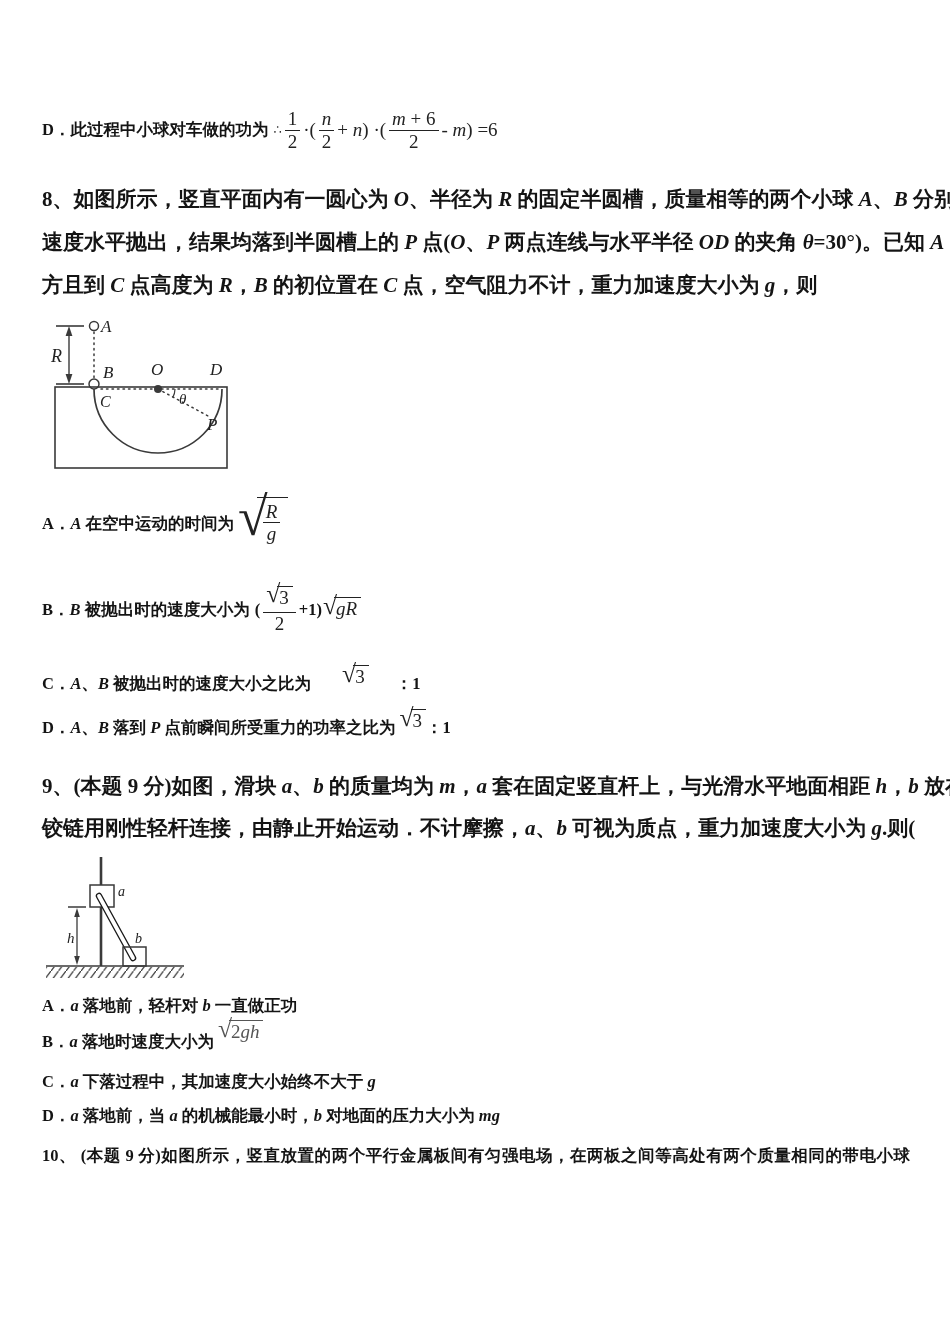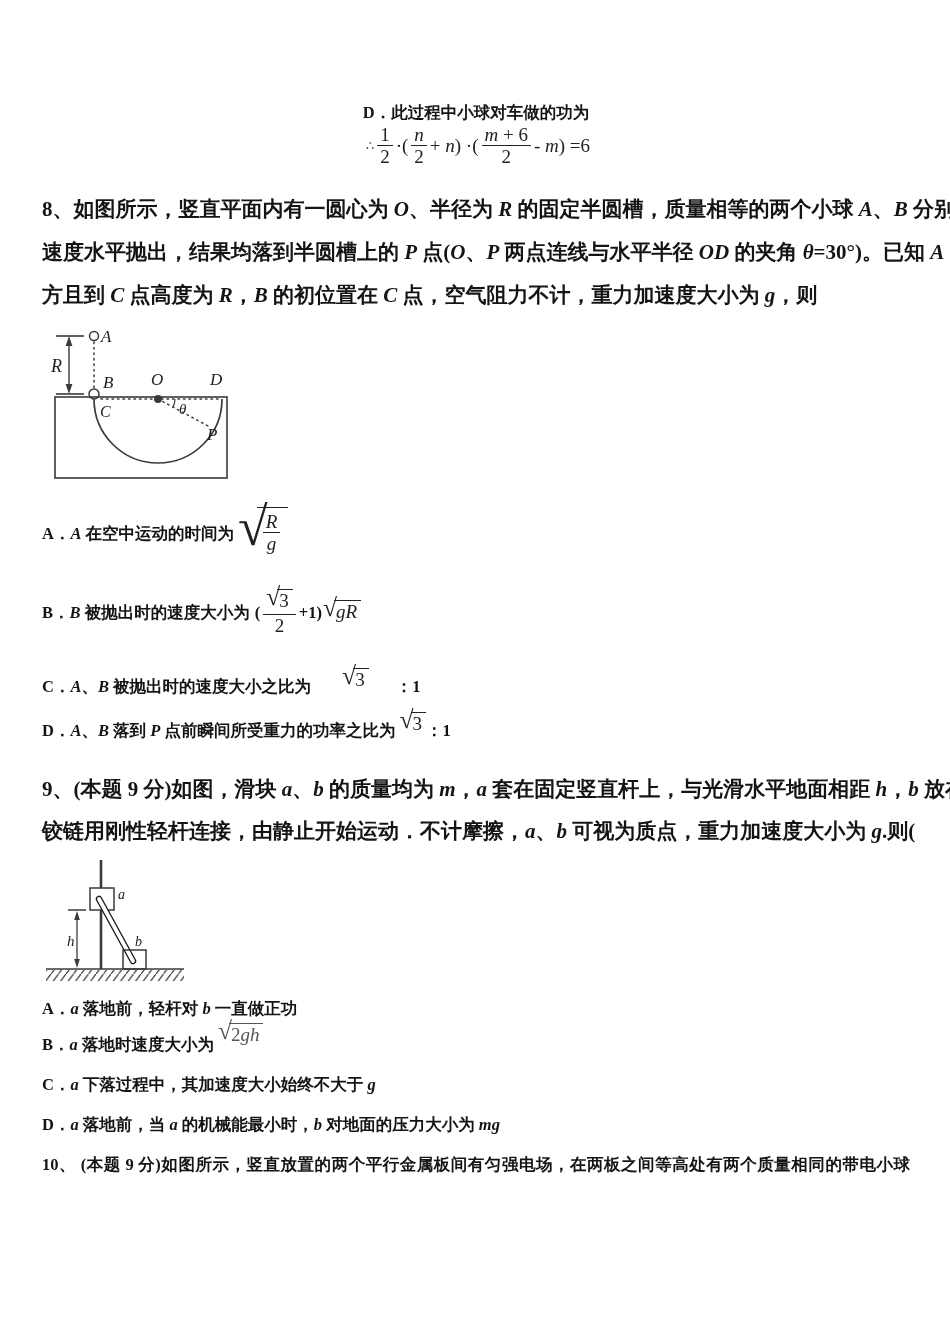--- a/index.html
+++ b/index.html
@@ -33,31 +33,31 @@
   .raise6{position:relative;top:-6px;}
   .raise8{position:relative;top:-9px;color:#555;}
   .raise8 .sq-bar{border-top-color:#555;}
   
   .diagwrap1{margin:6px 0 0 6px;}
   .diagwrap2{margin:2px 0 0 -6px;}
   svg{display:block;}
   .dstroke{stroke:#3a3a3a;fill:none;}
   .dlbl{font-family:"Liberation Serif","DejaVu Serif",serif;font-style:italic;fill:#222;}
   
-  #row-d{margin-top:24px;min-height:56px;flex-direction:column;}
+  #row-d{margin-top:24px;min-height:56px;}
   #q8-text{margin-top:20px;}
   #q8a{margin-top:20px;min-height:62px;}
-  #q8b{margin-top:17px;min-height:62px;}
+  #q8b{margin-top:24px;min-height:62px;}
   #q8c{margin-top:28px;min-height:30px;gap:27px;}
   #q8d{margin-top:14px;min-height:30px;}
   #q9-text{margin-top:22px;}
   #q9a{margin-top:6px;}
   #q9b{margin-top:10px;min-height:30px;}
   #q9c{margin-top:14px;}
-  #q9d{margin-top:18px;}
+  #q9d{margin-top:12px;}
   #q10-text{margin-top:16px;}
 </style>
 </head>
 <body>
 
 <div class="page">
 
 
   <div class="opt" id="row-d">
     <span>D．此过程中小球对车做的功为</span>

